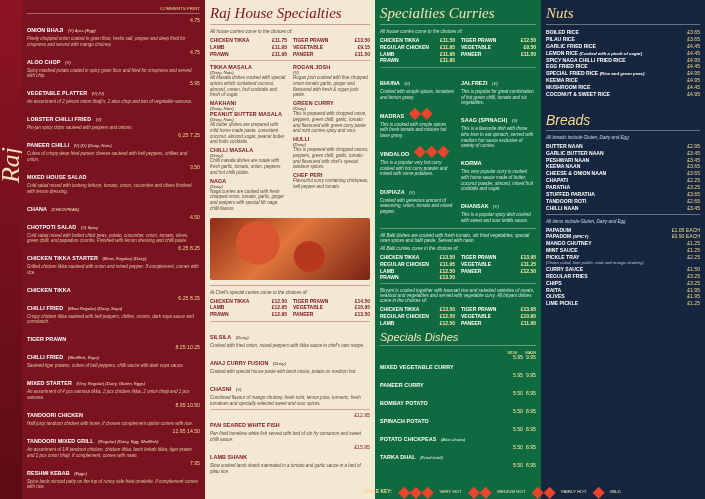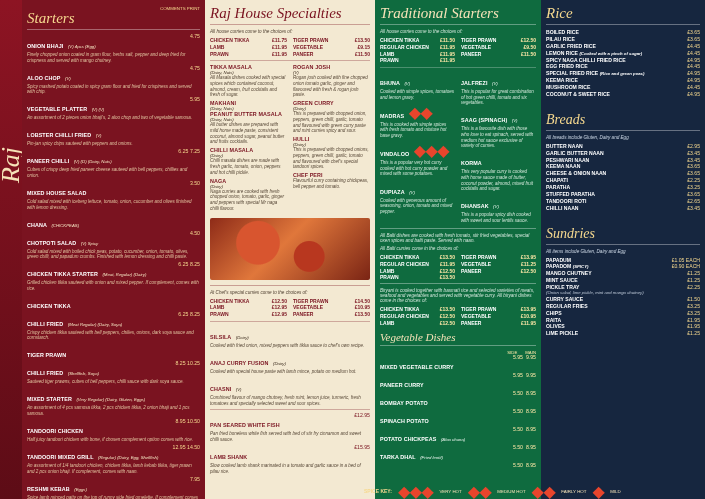--- a/index.html
+++ b/index.html
@@ -98,38 +98,37 @@
       linear-gradient(135deg,#8e2b18,#e0773b 45%,#7a2414);
       border-radius:2px;
   }
   .cmt { font-size:4.4px; color:#f6d98f; text-align:right; }
   .priceline { display:flex; justify-content:space-between; font-size:5.1px; line-height:1.35; }
   .priceline .nm2 { font-weight:bold; }
   .c4 .priceline .nm2 { color:#fff; }
   .c4 .priceline .p { color:#f6d98f; }
   .hr-thin { height:1px; background:rgba(255,255,255,.25); margin:3px 0; }
   .c2 .hr-thin { background:rgba(122,19,32,.3); }
-  .sub-ttl { font-family:Liberation Serif, serif; font-style:italic; font-size:11px; margin:5px 0 2px; }
+  .sub-ttl { font-family:Liberation Sans, sans-serif; font-style:italic; font-size:11px; margin:5px 0 2px; }
   .c3 .sub-ttl { color:#f6e3b8; }
   .c4 .sub-ttl { color:#f6d98f; }
 </style>
 </head>
 <body>
 
 <div class="menu">
 
   <div class="spine">
     <div class="logo">Raj</div>
 
   </div>
 
   <div class="col col-1 c1">
     <div class="cmt">COMMENTS
 PRINT</div>
-    <div class="sec-title">Starters</div>
     <div class="rule"></div>
 
     <div>
         <div class="row">
           <div class="nm"><span class="nm-main">ONION BHAJI</span> <span class="tiny">(V) 4pcs (Egg)</span></div>
           <div class="pr">4.75</div>
         </div>
         <div class="desc">Finely chopped onion coated in gram flour, herbs salt, pepper and deep fried for crispness and served with mango chutney.</div>
       </div>
     <div>
@@ -383,21 +382,21 @@
     <div>
         <div class="row">
           <div class="nm"><span class="nm-main">LAMB SHANK</span></div>
           <div class="pr">£15.95</div>
         </div>
         <div class="desc">Slow cooked lamb shank marinated in a tomato and garlic sauce in a bed of pilau rice.</div>
       </div>
   </div>
 
   <div class="col col-3 c3">
-    <div class="sec-title">Traditional Starters</div>
+    <div class="sec-title">Specialties Curries</div>
     <div class="rule"></div>
     <div class="small-note">All house curries come to the choices of:</div>
 
     <div class="grid2">
       <div>
         <div class="gline">
             <span>CHICKEN TIKKA</span>
             <span class="p">£11.50</span>
           </div>
         <div class="gline">
@@ -510,21 +509,21 @@
             <span>VEGETABLE</span>
             <span class="p">£10.95</span>
           </div>
         <div class="gline">
             <span>PANEER</span>
             <span class="p">£11.95</span>
           </div>
       </div>
     </div>
 
-    <div class="sub-ttl">Vegetable Dishes</div>
+    <div class="sub-ttl">Specials Dishes</div>
     <div class="rule"></div>
     <div style="display:flex;justify-content:flex-end;gap:8px;font-size:4.3px;color:#ffe9a8">
       <span>SIDE</span>
       <span>MAIN</span>
     </div>
 
     <div>
         <div class="row">
           <div class="nm"><span class="nm-main">MIXED VEGETABLE CURRY</span></div>
           <div class="pr"><span>5.95</span>&nbsp;&nbsp;<span>9.95</span></div>
@@ -563,21 +562,21 @@
     <div>
         <div class="row">
           <div class="nm"> </div>
           <div class="pr"><span>5.50</span>&nbsp;&nbsp;<span>8.95</span></div>
         </div>
       </div>
 
   </div>
 
   <div class="col col-4 c4">
-    <div class="sec-title">Rice</div>
+    <div class="sec-title">Nuts</div>
     <div class="rule"></div>
 
     <div class="priceline">
         <span class="nm2">BOILED RICE</span>
         <span class="p">£3.65</span>
       </div>
     <div class="priceline">
         <span class="nm2">PILAU RICE</span>
         <span class="p">£3.65</span>
       </div>
@@ -652,21 +651,20 @@
       </div>
     <div class="priceline">
         <span class="nm2">TANDOORI ROTI</span>
         <span class="p">£2.65</span>
       </div>
     <div class="priceline">
         <span class="nm2">CHILLI NAAN</span>
         <span class="p">£3.45</span>
       </div>
 
-    <div class="sub-ttl" style="font-size:14px;margin-top:14px">Sundries</div>
     <div class="rule"></div>
     <div class="small-note">All items include Gluten, Dairy and Egg</div>
 
     <div class="priceline">
         <span class="nm2">PAPADUM</span>
         <span class="p">£1.05 EACH</span>
       </div>
     <div class="priceline">
         <span class="nm2"><span>PAPADOM</span> <span class="tiny">(SPICY)</span></span>
         <span class="p">£0.90 EACH</span>

